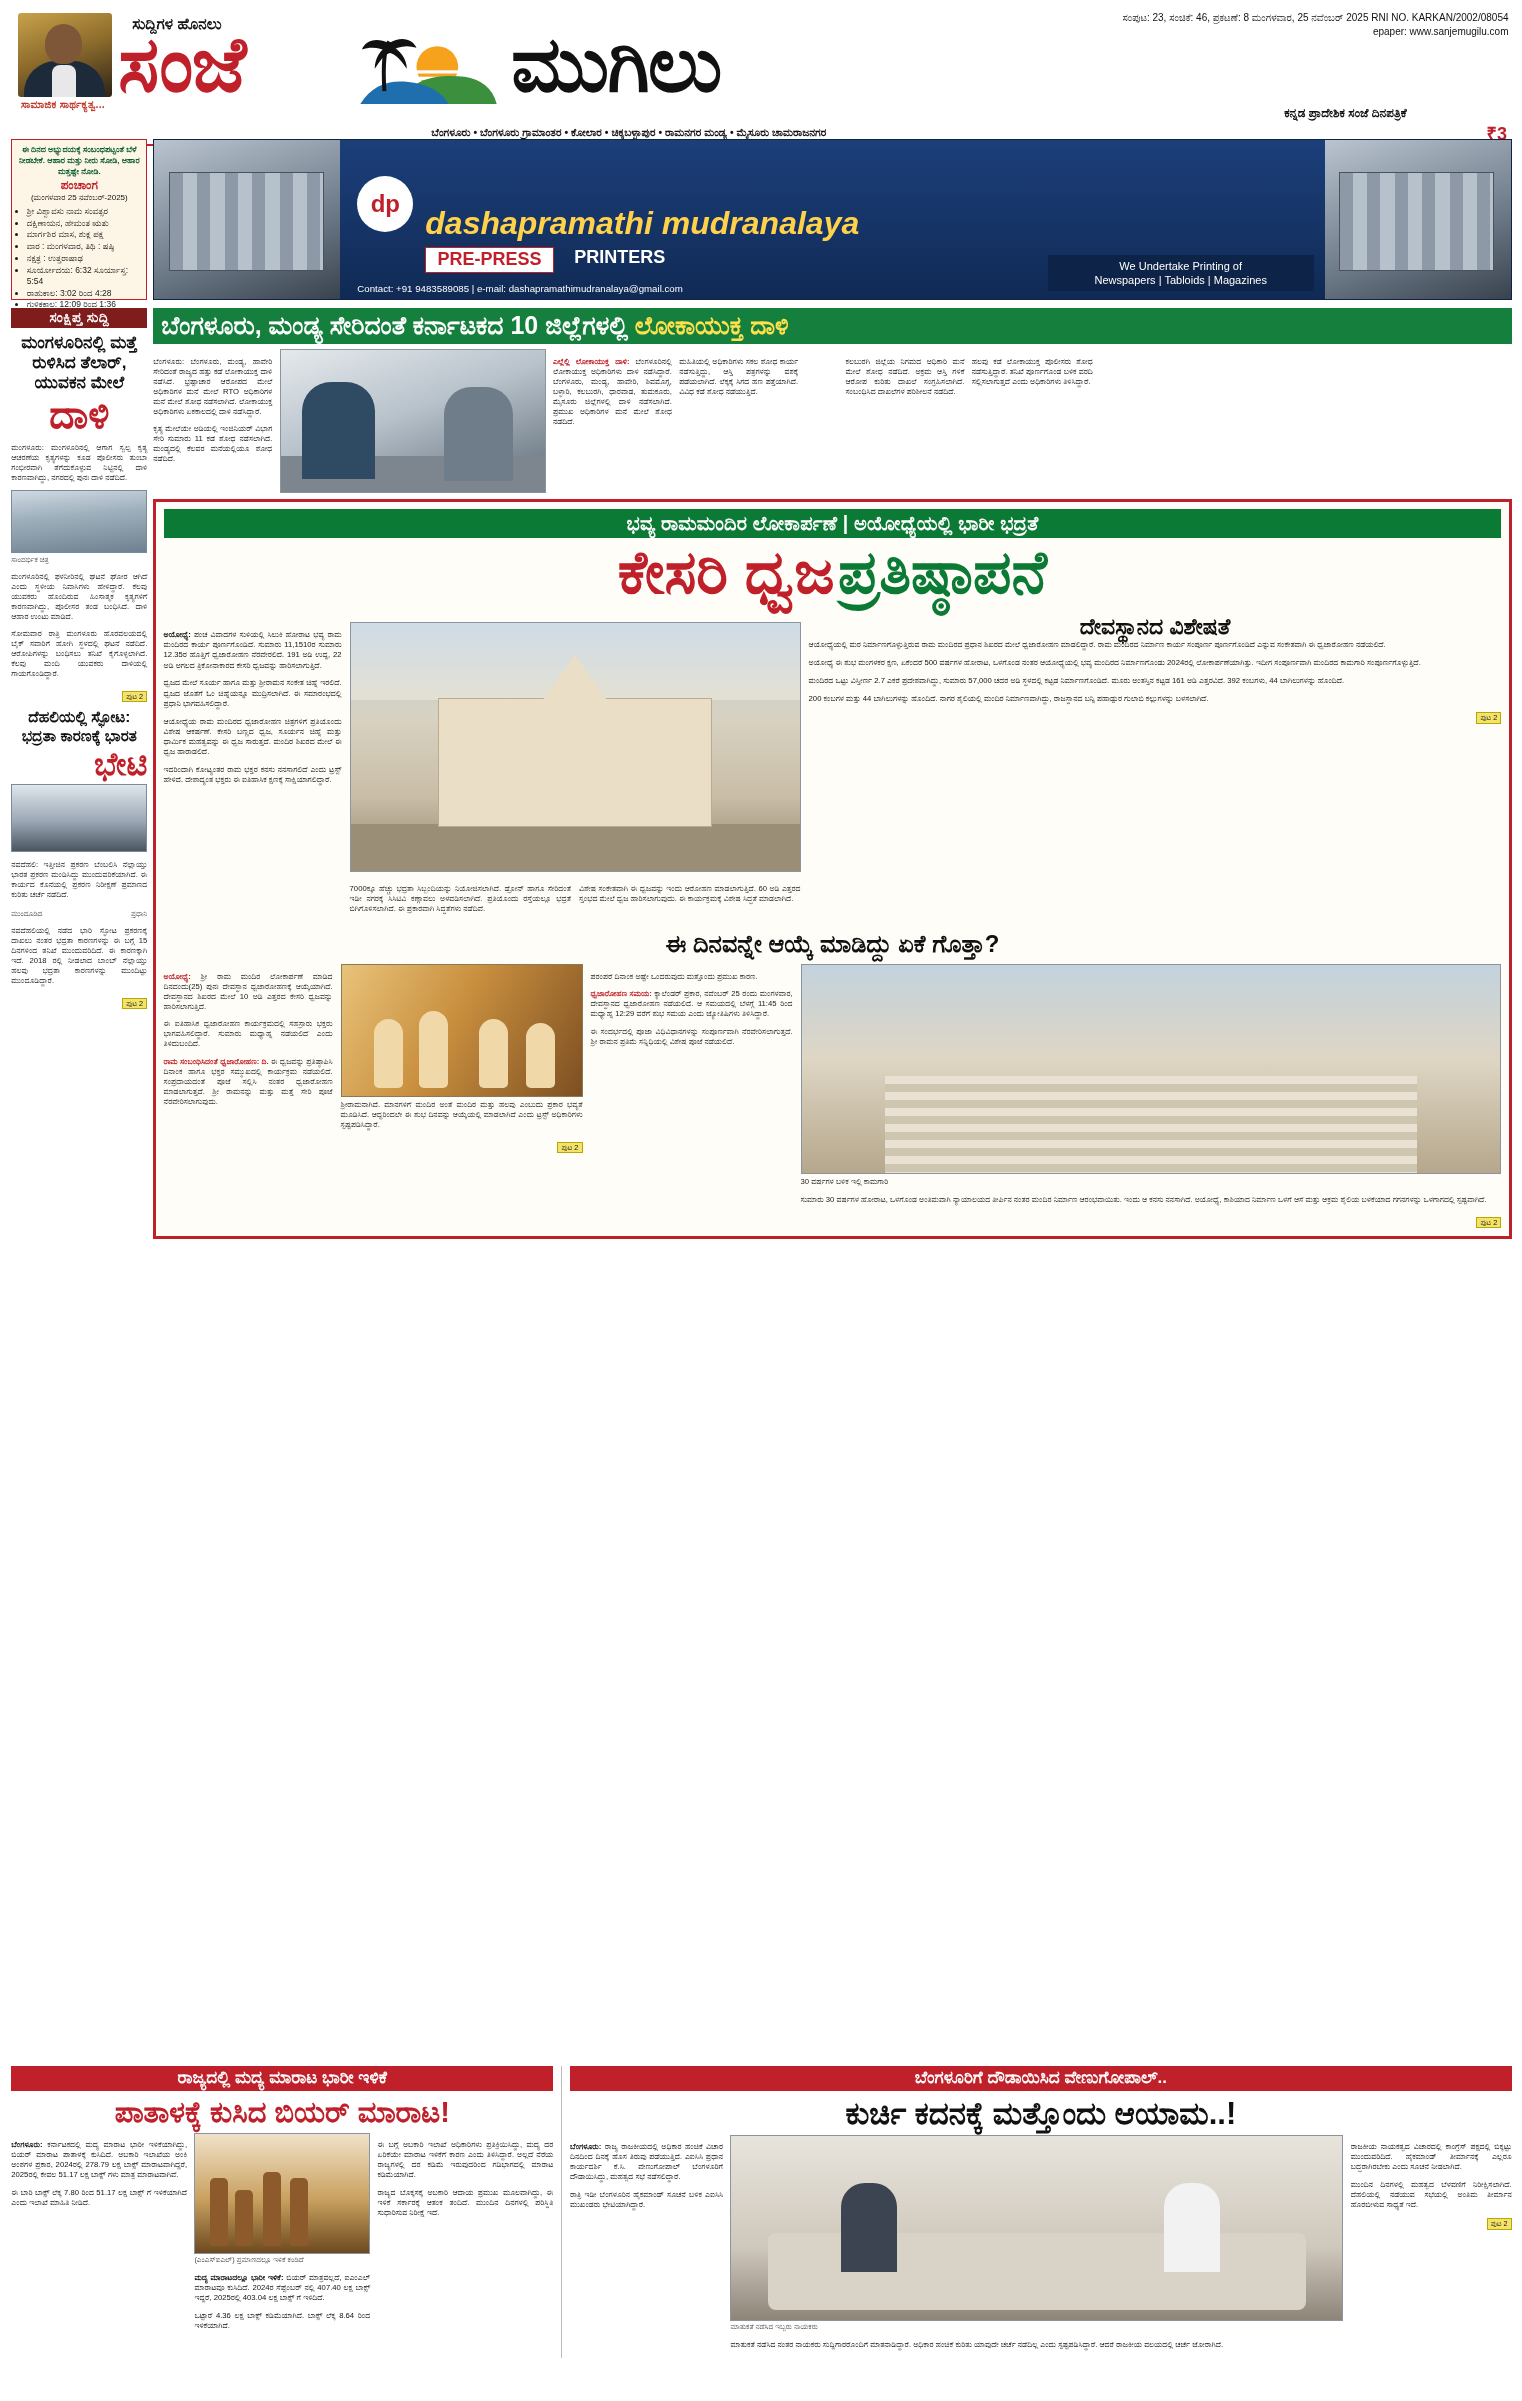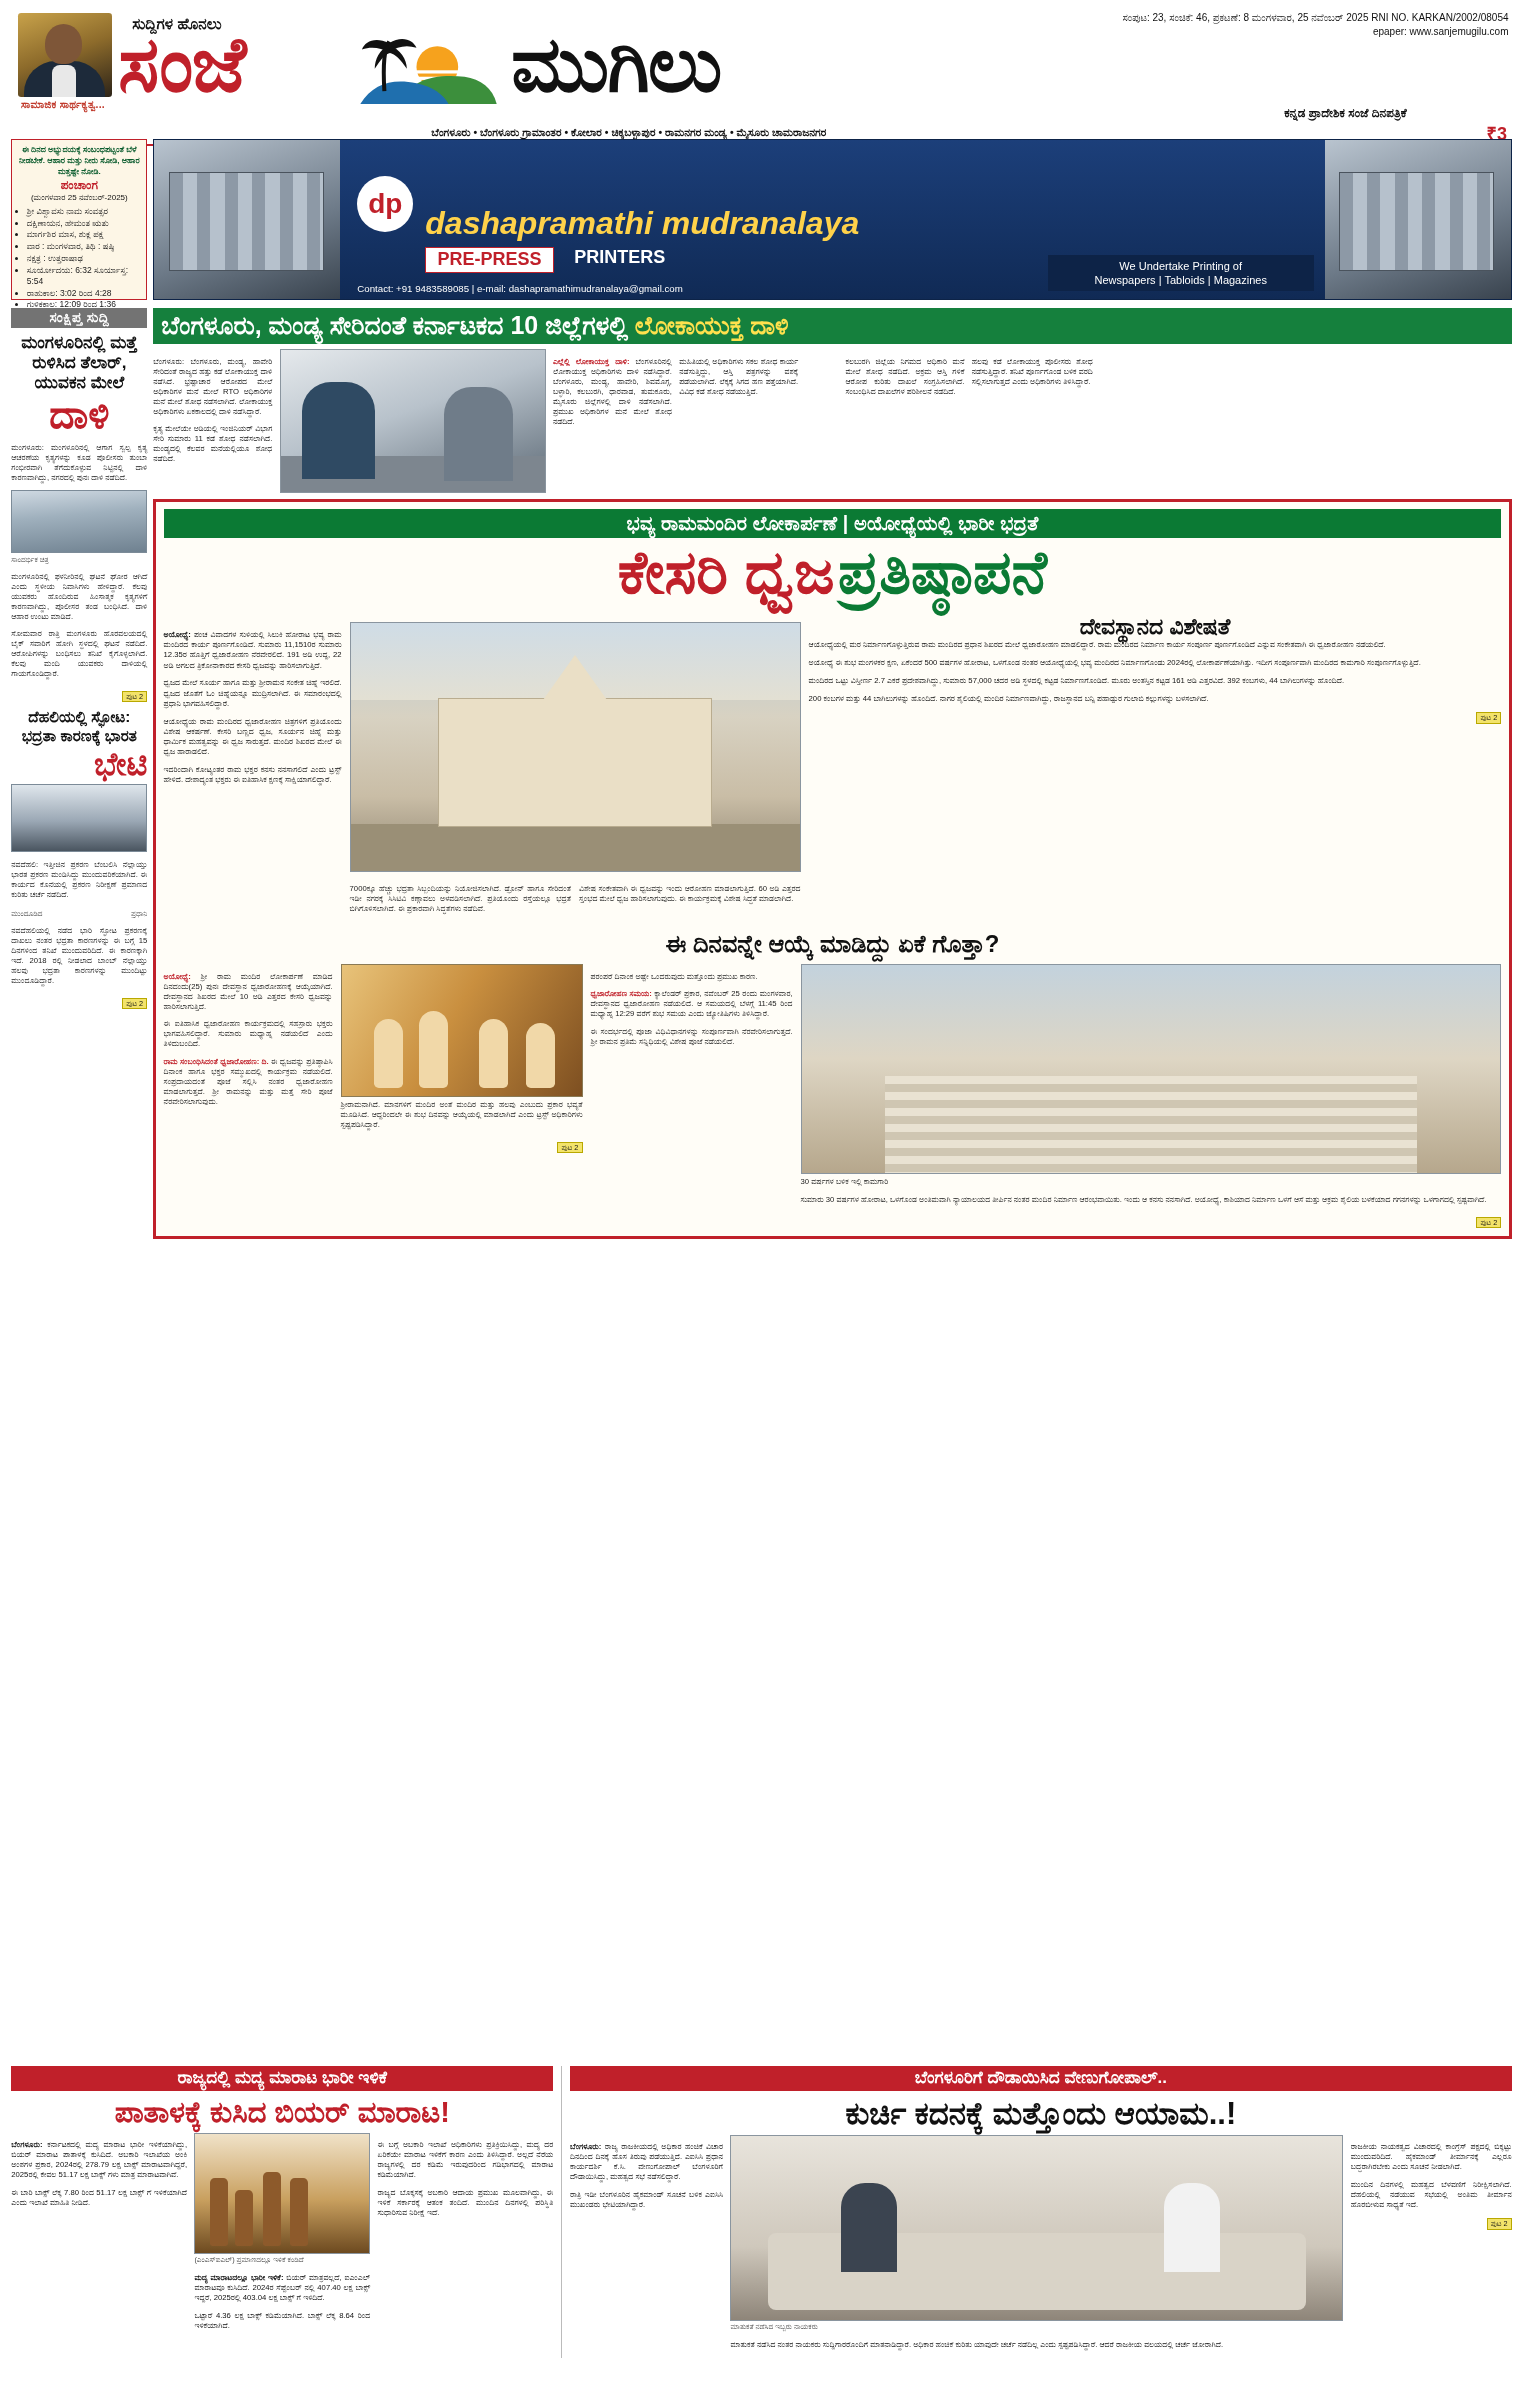--- a/index.html
+++ b/index.html
@@ -92,21 +92,21 @@
   }
   .adbanner .photo-l { left:0; }
   .adbanner .photo-r { right:0; }
   .adbanner .photo-l::after, .adbanner .photo-r::after {
     content:""; position:absolute; left:14.5px; top:32px; width:153px; height:97px;
     background:repeating-linear-gradient(90deg,#8d99a6 0 13px,#b6c1cc 13px 27.4px);
     border:1.6px solid #4a535d;
   }
   .ad-logo {
     position:absolute; left:203px; top:36px; width:56px; height:56px; border-radius:50%;
-    background:#fff; color:#c0202a; font-weight:bold; font-size:28px;
+    background:#fff; color:#c0202a; font-weight:bold; font-size:24px;
     display:flex; align-items:center; justify-content:center;
   }
   .ad-kn { position:absolute; left:271px; top:21px; font-size:39px; font-weight:bold; color:#ffffff; }
   .ad-en { position:absolute; left:271px; top:65px; font-size:32px; color:#ffd24a; font-style:italic; font-weight:bold; }
   .ad-pp {
     position:absolute; left:271px; top:107px; background:#fff; color:#c0202a;
     font-weight:bold; font-size:18px; padding:1.6px 11.3px; border:1.6px solid #c0202a;
   }
   .ad-pr { position:absolute; left:420px; top:107px; font-size:18px; font-weight:bold; color:#ffffff; }
   .ad-contact { position:absolute; left:203px; bottom:4.8px; font-size:9.7px; color:#fff; }
@@ -114,21 +114,21 @@
     position:absolute; right:197px; bottom:8px; width:266px; text-align:center;
     background:#0d2347; color:#fff; font-size:11px; line-height:14.5px; padding:3.2px;
   }
 
   
   .main { position:relative; margin-top:8px; }
   .col-left { position:absolute; left:0; top:0; width:136px; }
   .col-rest { position:absolute; left:142px; top:0; right:0; }
 
   .brief-head {
-    background:#737373; color:#fff; text-align:center; font-weight:bold;
+    background:#7f1d1d; color:#fff; text-align:center; font-weight:bold;
     font-size:13.7px; padding:2.4px 0; letter-spacing:0.4px;
   }
   .brief-lead {
     text-align:center; font-weight:bold; font-size:17px; line-height:20px;
     color:#111; margin:4.8px 0 1.6px;
   }
   .brief-big {
     text-align:center; font-weight:bold; font-size:39px; line-height:40px; color:#c0202a; margin:1.6px 0 3.2px;
   }
   .tiny { font-size:7.7px; line-height:10px; text-align:justify; color:#1a1a1a; }

